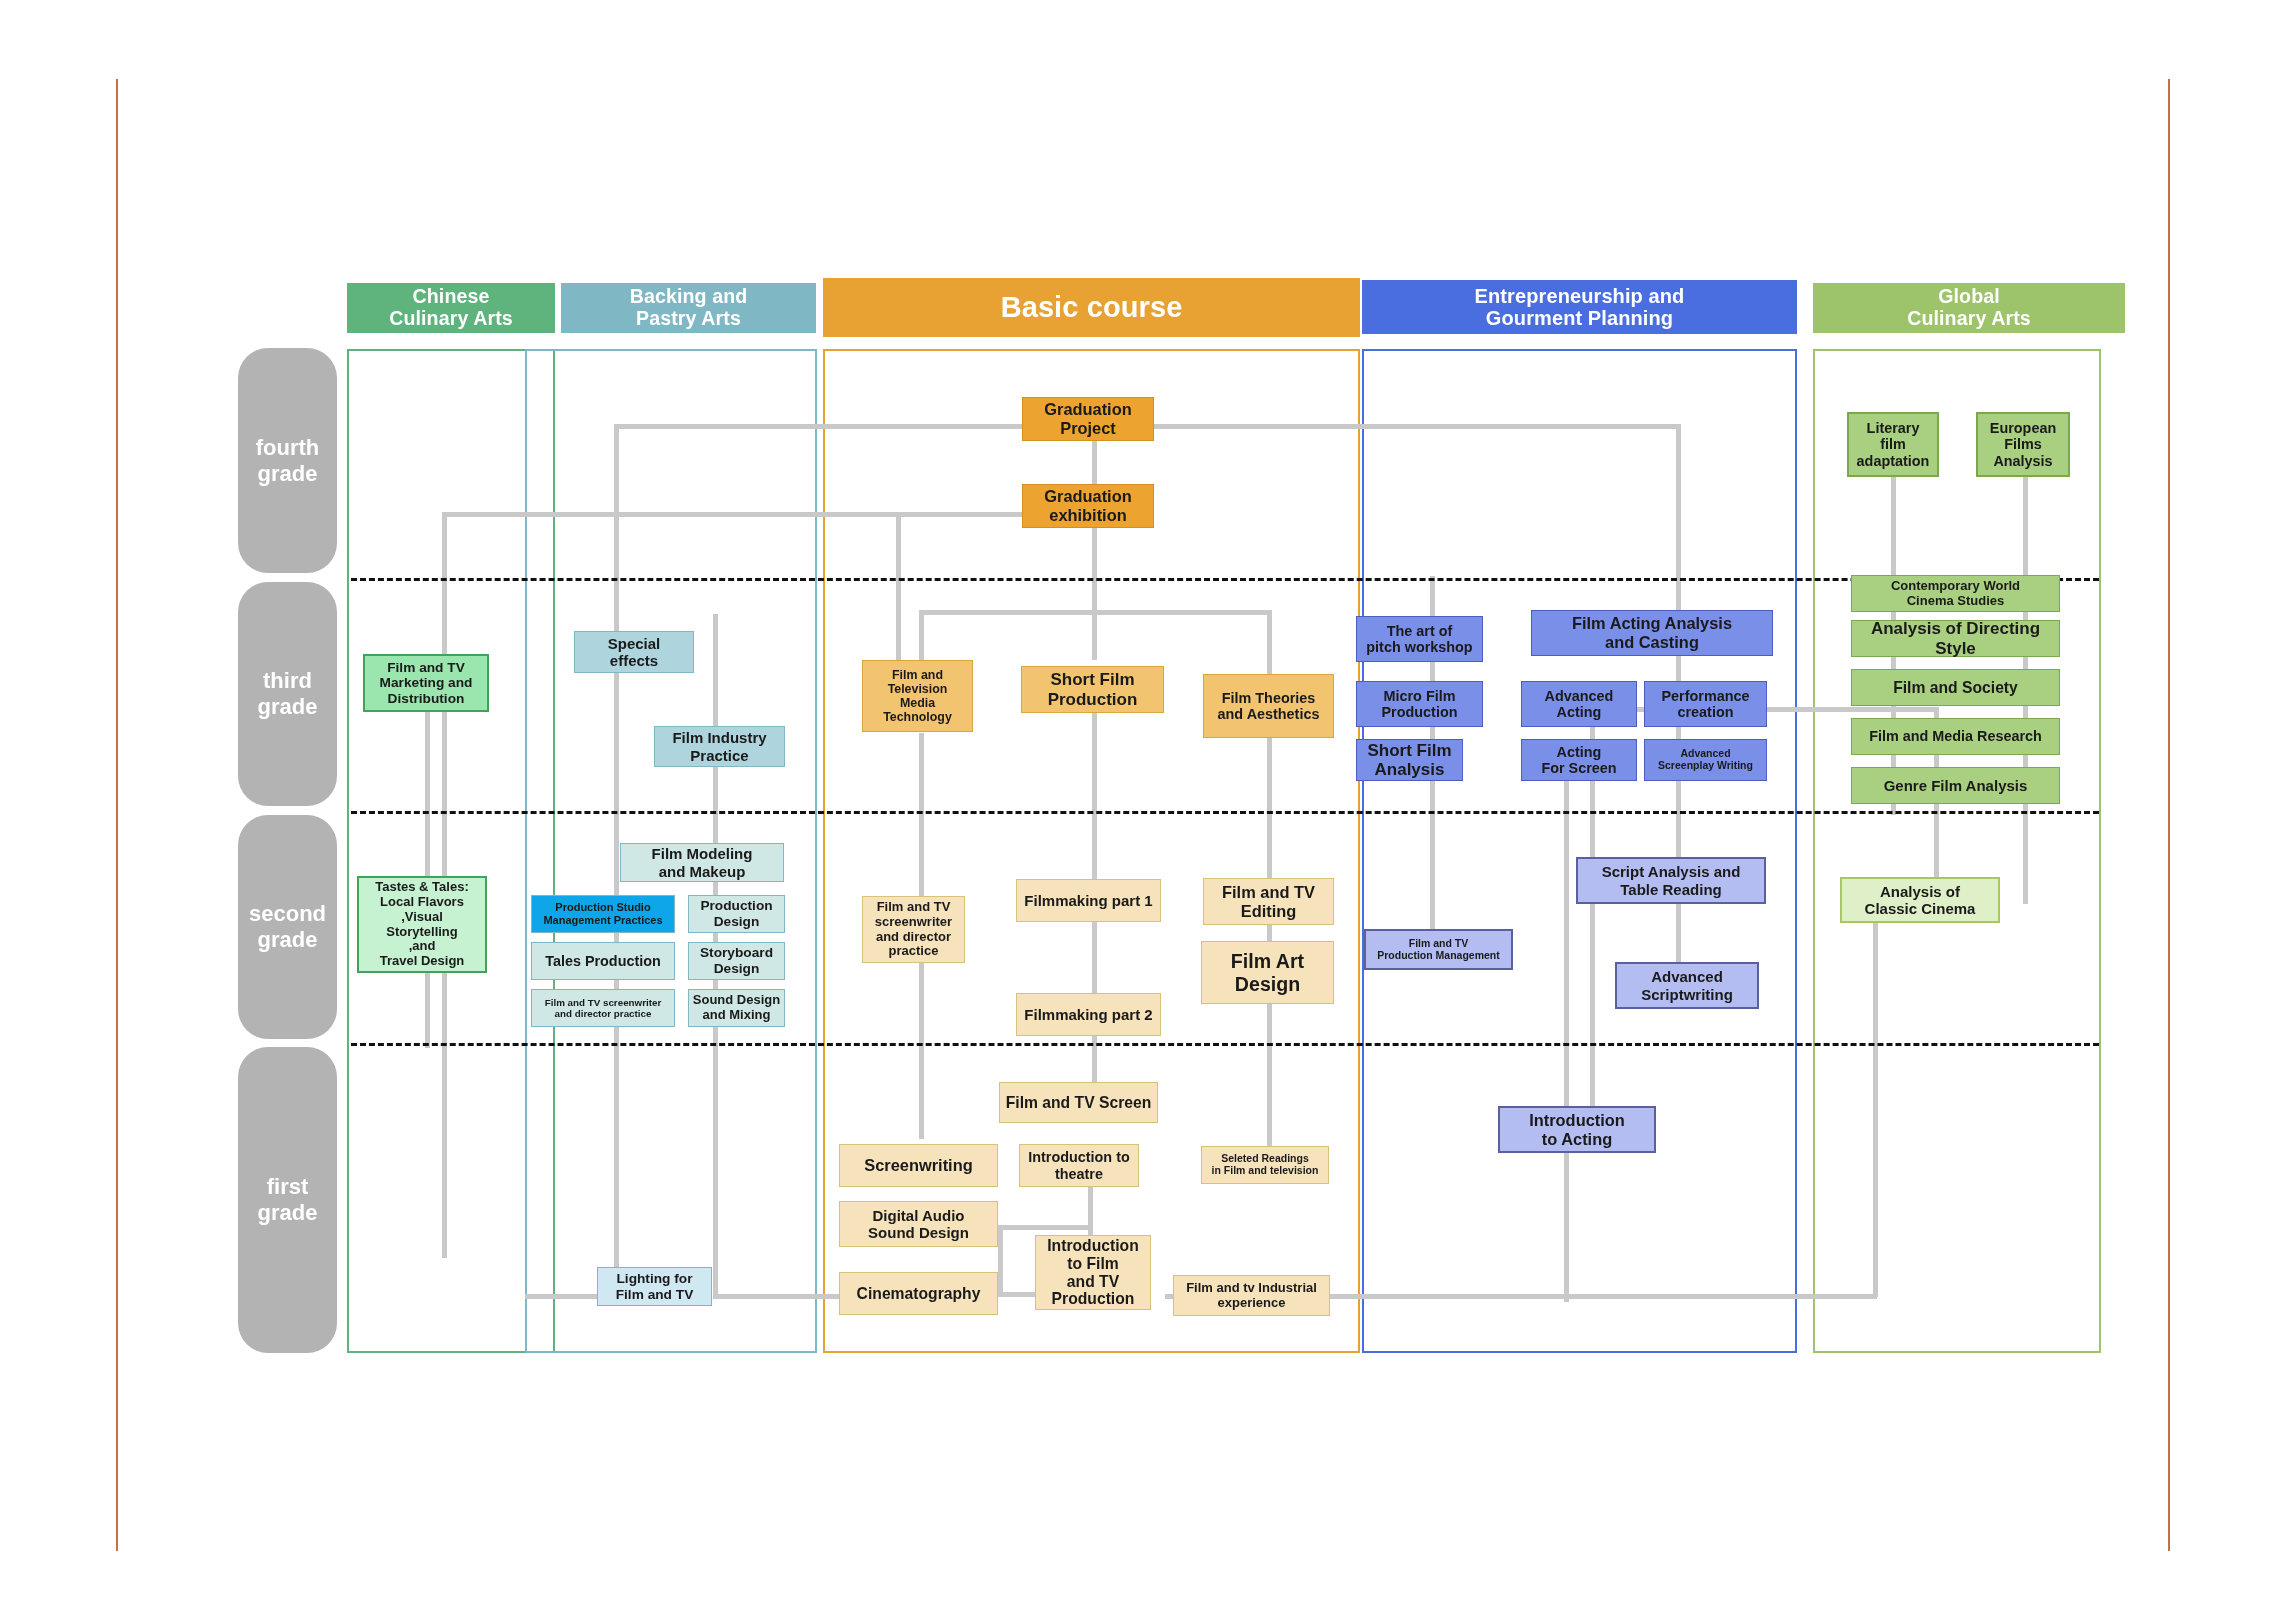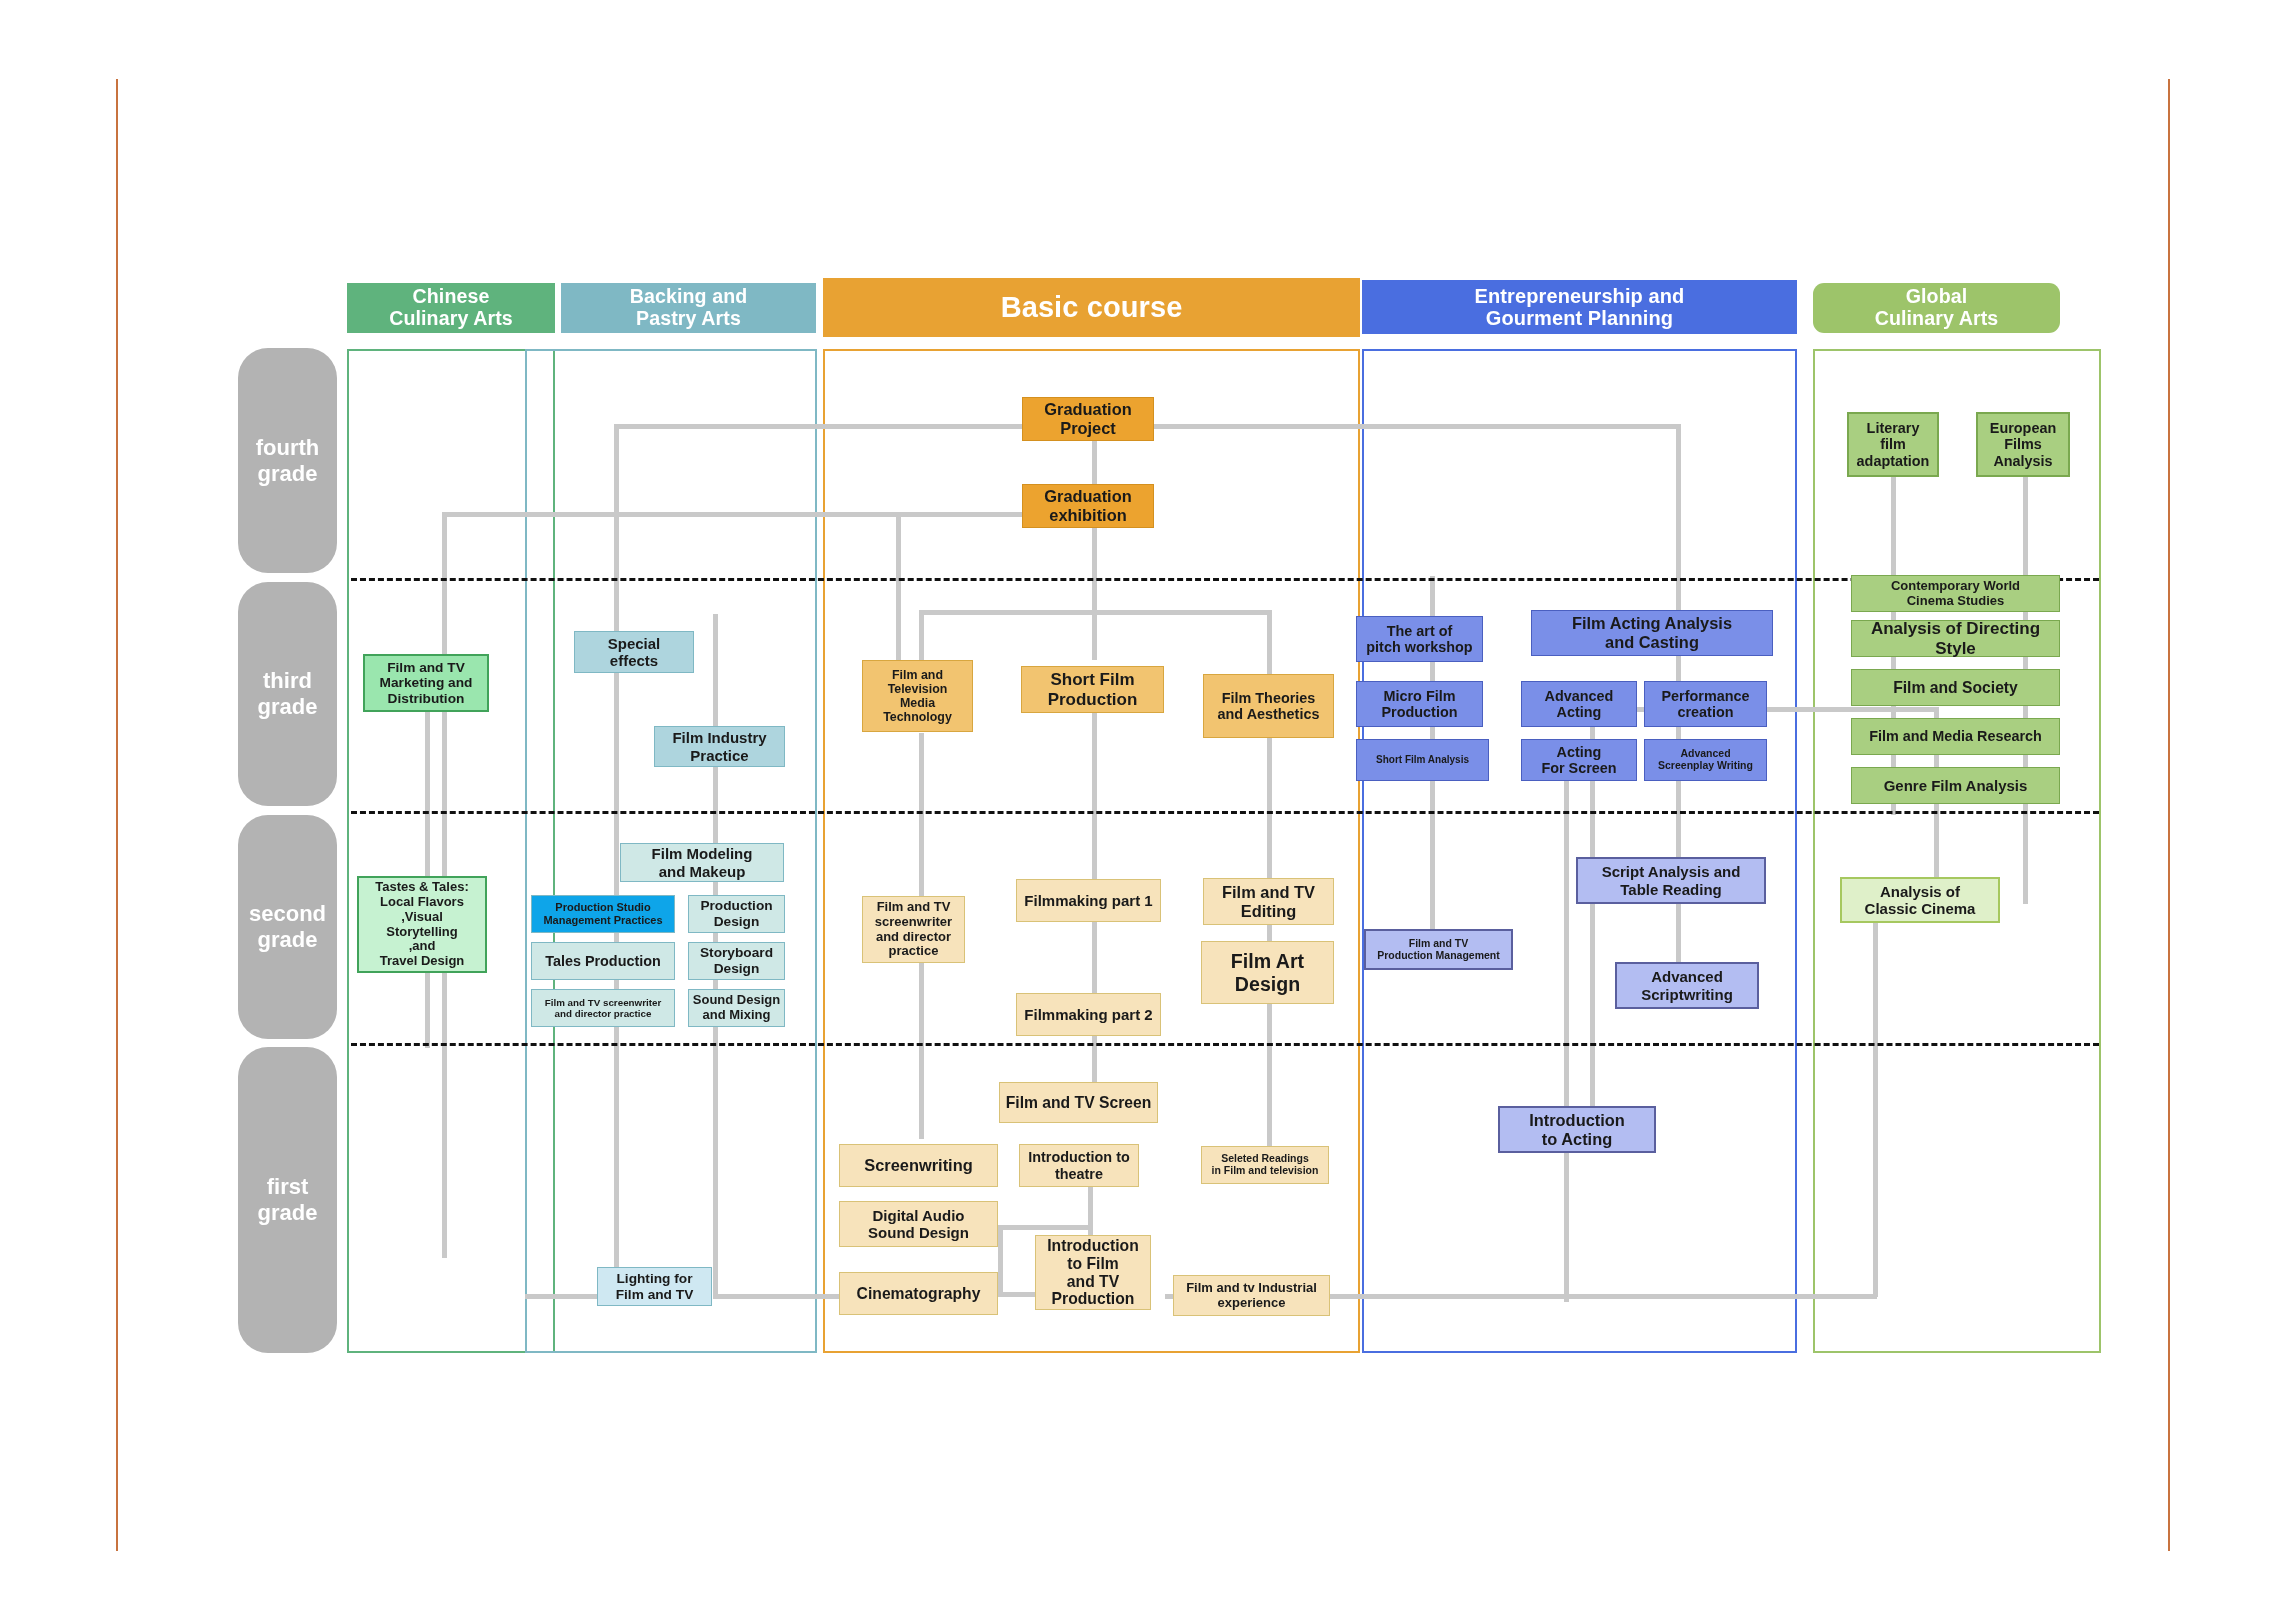--- a/index.html
+++ b/index.html
@@ -53,21 +53,21 @@
   <span>Backing and
 Pastry Arts</span>
 </div>
 <div class="col-head" style="left:823px;top:278px;width:537px;height:59px;background:#e8a233;font-size:29px;">
   <span>Basic course</span>
 </div>
 <div class="col-head" style="left:1362px;top:280px;width:435px;height:54px;background:#4a6ee0;font-size:20px;">
   <span>Entrepreneurship and
 Gourment Planning</span>
 </div>
-<div class="col-head" style="left:1813px;top:283px;width:247px;height:50px;background:#9dc46a;font-size:19.6px;border-radius:11px;">
+<div class="col-head" style="left:1813px;top:283px;width:312px;height:50px;background:#9dc46a;font-size:19.6px;">
   <span>Global
 Culinary Arts</span>
 </div>
 
 <div class="col-frame" style="left:347px;top:349px;width:208px;height:1004px;border:2px solid #5fb37d;"></div>
 <div class="col-frame" style="left:525px;top:349px;width:292px;height:1004px;border:2px solid #7fb8c4;"></div>
 <div class="col-frame" style="left:823px;top:349px;width:537px;height:1004px;border:2px solid #e8a233;"></div>
 <div class="col-frame" style="left:1362px;top:349px;width:435px;height:1004px;border:2px solid #4a6ee0;"></div>
 <div class="col-frame" style="left:1813px;top:349px;width:288px;height:1004px;border:2px solid #9dc46a;"></div>
 
@@ -195,21 +195,21 @@
 <div class="box" style="left:1356px;top:616px;width:127px;height:46px;background:#7a8fe8;border:1.3px solid #4a5fc0;font-size:14.4px;">The art of
 pitch workshop</div>
 <div class="box" style="left:1531px;top:610px;width:242px;height:46px;background:#7a8fe8;border:1.3px solid #4a5fc0;font-size:16.4px;">Film Acting Analysis
 and Casting</div>
 <div class="box" style="left:1356px;top:681px;width:127px;height:46px;background:#7a8fe8;border:1.3px solid #4a5fc0;font-size:14.4px;">Micro Film
 Production</div>
 <div class="box" style="left:1521px;top:681px;width:116px;height:46px;background:#7a8fe8;border:1.3px solid #4a5fc0;font-size:14.4px;">Advanced
 Acting</div>
 <div class="box" style="left:1644px;top:681px;width:123px;height:46px;background:#7a8fe8;border:1.3px solid #4a5fc0;font-size:14.4px;">Performance
 creation</div>
-<div class="box" style="left:1356px;top:739px;width:133px;height:42px;background:#7a8fe8;border:1.3px solid #4a5fc0;font-size:10px;">Short Film Analysis</div>
+<div class="box" style="left:1356px;top:739px;width:107px;height:42px;background:#7a8fe8;border:1.3px solid #4a5fc0;font-size:17px;">Short Film Analysis</div>
 <div class="box" style="left:1521px;top:739px;width:116px;height:42px;background:#7a8fe8;border:1.3px solid #4a5fc0;font-size:14.4px;">Acting
 For Screen</div>
 <div class="box" style="left:1644px;top:739px;width:123px;height:42px;background:#7a8fe8;border:1.3px solid #4a5fc0;font-size:10.5px;">Advanced
 Screenplay Writing</div>
 <div class="box" style="left:1576px;top:857px;width:190px;height:47px;background:#b3bdf2;border:2px solid #5a5f9e;font-size:15px;">Script Analysis and
 Table Reading</div>
 <div class="box" style="left:1364px;top:929px;width:149px;height:41px;background:#b3bdf2;border:2px solid #5a5f9e;font-size:10.5px;">Film and TV
 Production Management</div>
 <div class="box" style="left:1615px;top:962px;width:144px;height:47px;background:#b3bdf2;border:2px solid #5a5f9e;font-size:15px;">Advanced
 Scriptwriting</div>

